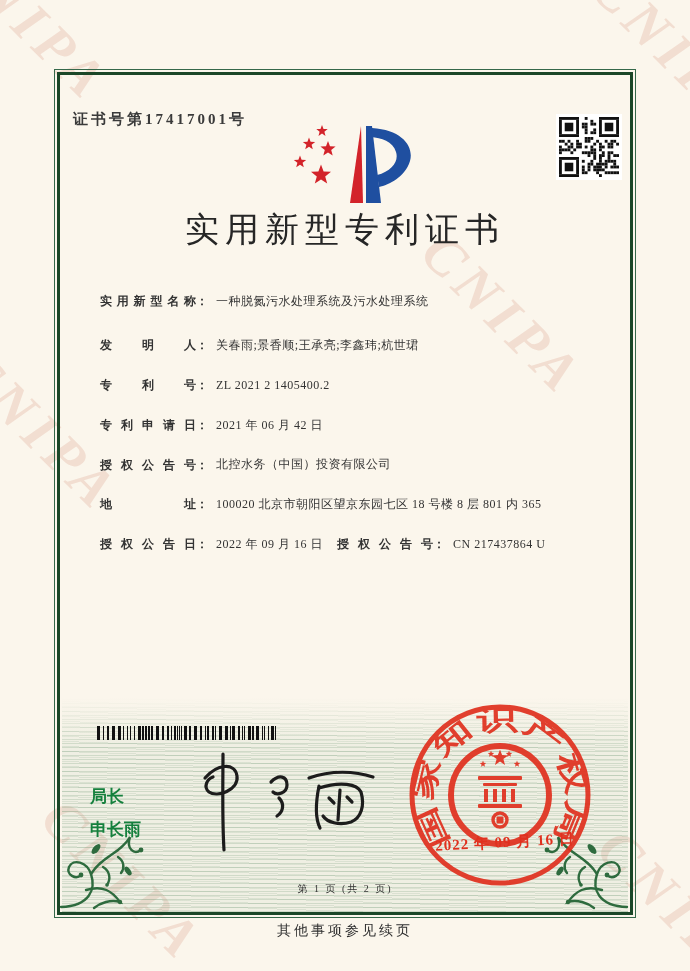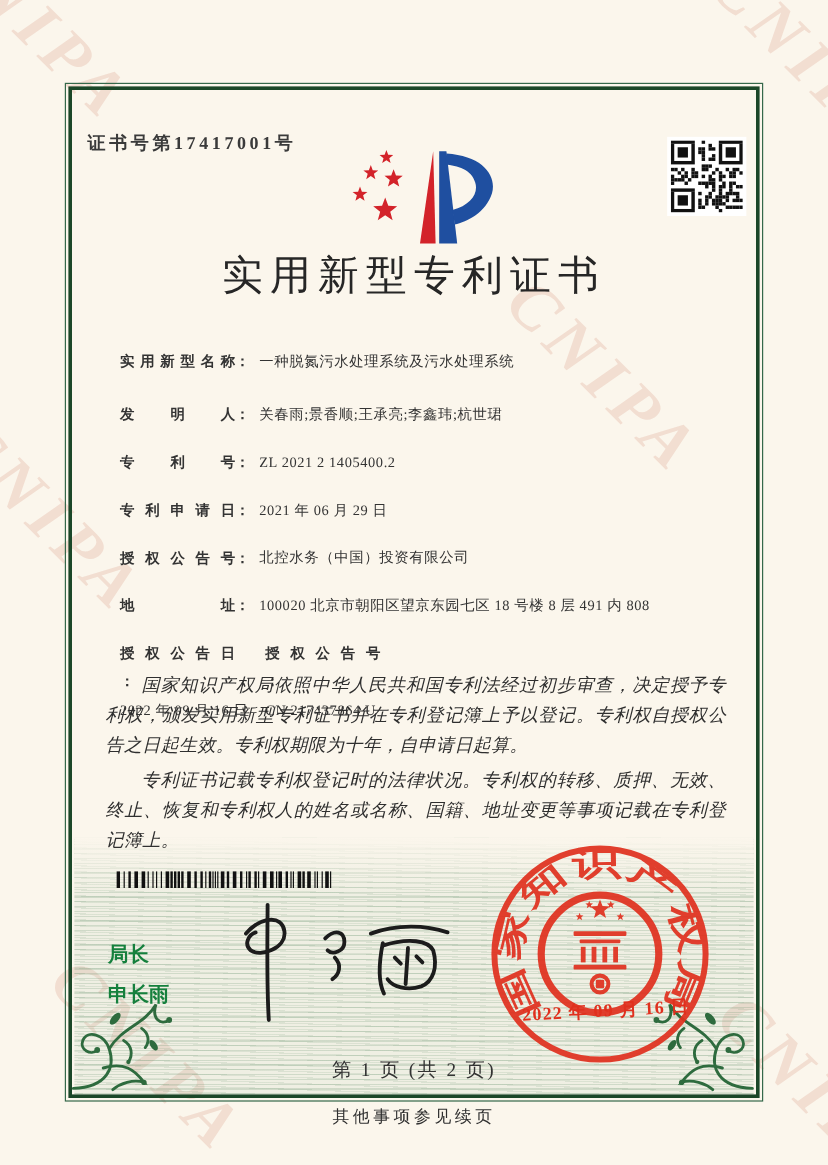--- a/index.html
+++ b/index.html
@@ -51,21 +51,21 @@
   .frow { display:flex; margin-bottom:16px; line-height:24px; }
   .frow.gap-lg { margin-bottom:20px; }
   .flabel {
     display:inline-block; width:96px; min-width:96px;
     text-align:justify; text-align-last:justify; font-weight:600; color:#333;
   }
   .fcolon { font-weight:600; margin-right:8px; color:#333; }
   .fvalue { flex:1; color:#333; letter-spacing:.5px; }
   .fvalue .vline { line-height:23px; }
   .grant-row { display:flex; }
-  .grant-cell { display:flex; line-height:24px;flex-direction:column; }
+  .grant-cell { display:flex; line-height:24px; }
   .grant-cell + .grant-cell { margin-left:14px;justify-content:space-between; }
   .paras { position:absolute; left:88px; top:560px; width:517px; }
   .paras p {
     font-style:italic; font-size:15px; line-height:25px; text-align:justify;
     text-indent:2em; color:#2f2f2f; margin-bottom:4px; letter-spacing:.3px;
   }
   .barcode { position:absolute; left:97px; top:726px; width:181px; height:14px; }
   .officer {
     position:absolute; left:90px; top:780px;
     font-family:"DejaVu Sans","Liberation Sans",sans-serif;
@@ -73,21 +73,21 @@
   }
   .signature { position:absolute; left:183px; top:748px; width:200px; height:108px; }
   .seal { position:absolute; left:405px; top:700px; width:190px; height:190px; opacity:.92; }
   .seal-date {
     position:absolute; left:420px; top:833px; width:170px; text-align:center;
     color:var(--seal-red,#e0301e); font-size:15px; font-weight:700;
     transform:rotate(-3deg); letter-spacing:1px;
   }
   .page-footer {
     position:absolute; left:0; right:0; top:882px; text-align:center;
-    font-size:16px; color:#333; letter-spacing:2px;
+    font-size:10px; color:#333; letter-spacing:2px;
   }
   .bottom-note {
     position:absolute; left:0; right:0; top:922px; text-align:center;
     font-size:14px; color:#2f2f2f; letter-spacing:3px;
   }
 </style>
 </head>
 <body>
 
 <div class="page">
@@ -299,52 +299,48 @@
       <span class="fvalue">关春雨;景香顺;王承亮;李鑫玮;杭世珺</span>
     </div>
     <div class="frow">
       <span class="flabel">专利号</span>
         <span class="fcolon">：</span>
       <span class="fvalue">ZL 2021 2 1405400.2</span>
     </div>
     <div class="frow">
       <span class="flabel">专利申请日</span>
         <span class="fcolon">：</span>
-      <span class="fvalue">2021 年 06 月 29 日</span>
+      <span class="fvalue">2021 年 06 月 42 日</span>
     </div>
     <div class="frow" style="margin-bottom:15px;">
       <span class="flabel">授权公告号</span>
         <span class="fcolon">：</span>
       <span class="fvalue">
         <div class="vline">北控水务（中国）投资有限公司</div>
       </span>
     </div>
     <div class="frow">
       <span class="flabel">地址</span>
         <span class="fcolon">：</span>
-      <span class="fvalue">100020 北京市朝阳区望京东园七区 18 号楼 8 层 491 内 808</span>
+      <span class="fvalue">100020 北京市朝阳区望京东园七区 18 号楼 8 层 801 内 365</span>
     </div>
     <div class="frow grant-row">
       <span class="grant-cell">
         <span class="flabel">授权公告日</span>
           <span class="fcolon">：</span>
         <span class="fvalue">2022 年 09 月 16 日</span>
       </span>
       <span class="grant-cell">
         <span class="flabel">授权公告号</span>
           <span class="fcolon">：</span>
         <span class="fvalue">CN 217437864 U</span>
       </span>
     </div>
   </div>
 
-  <div class="paras">
-    <p>国家知识产权局依照中华人民共和国专利法经过初步审查，决定授予专利权，颁发实用新型专利证书并在专利登记簿上予以登记。专利权自授权公告之日起生效。专利权期限为十年，自申请日起算。</p>
-    <p>专利证书记载专利权登记时的法律状况。专利权的转移、质押、无效、终止、恢复和专利权人的姓名或名称、国籍、地址变更等事项记载在专利登记簿上。</p>
-  </div>
 
   <svg class="barcode" viewBox="0 0 181 14" preserveAspectRatio="none">
     <g id="barcode-bars" fill="#111">
         <rect x="0" y="0" width="3" height="14"></rect>
         <rect x="6" y="0" width="1" height="14"></rect>
         <rect x="10" y="0" width="2" height="14"></rect>
         <rect x="15" y="0" width="3" height="14"></rect>
         <rect x="21" y="0" width="3" height="14"></rect>
         <rect x="26" y="0" width="1" height="14"></rect>
         <rect x="30" y="0" width="1" height="14"></rect>

